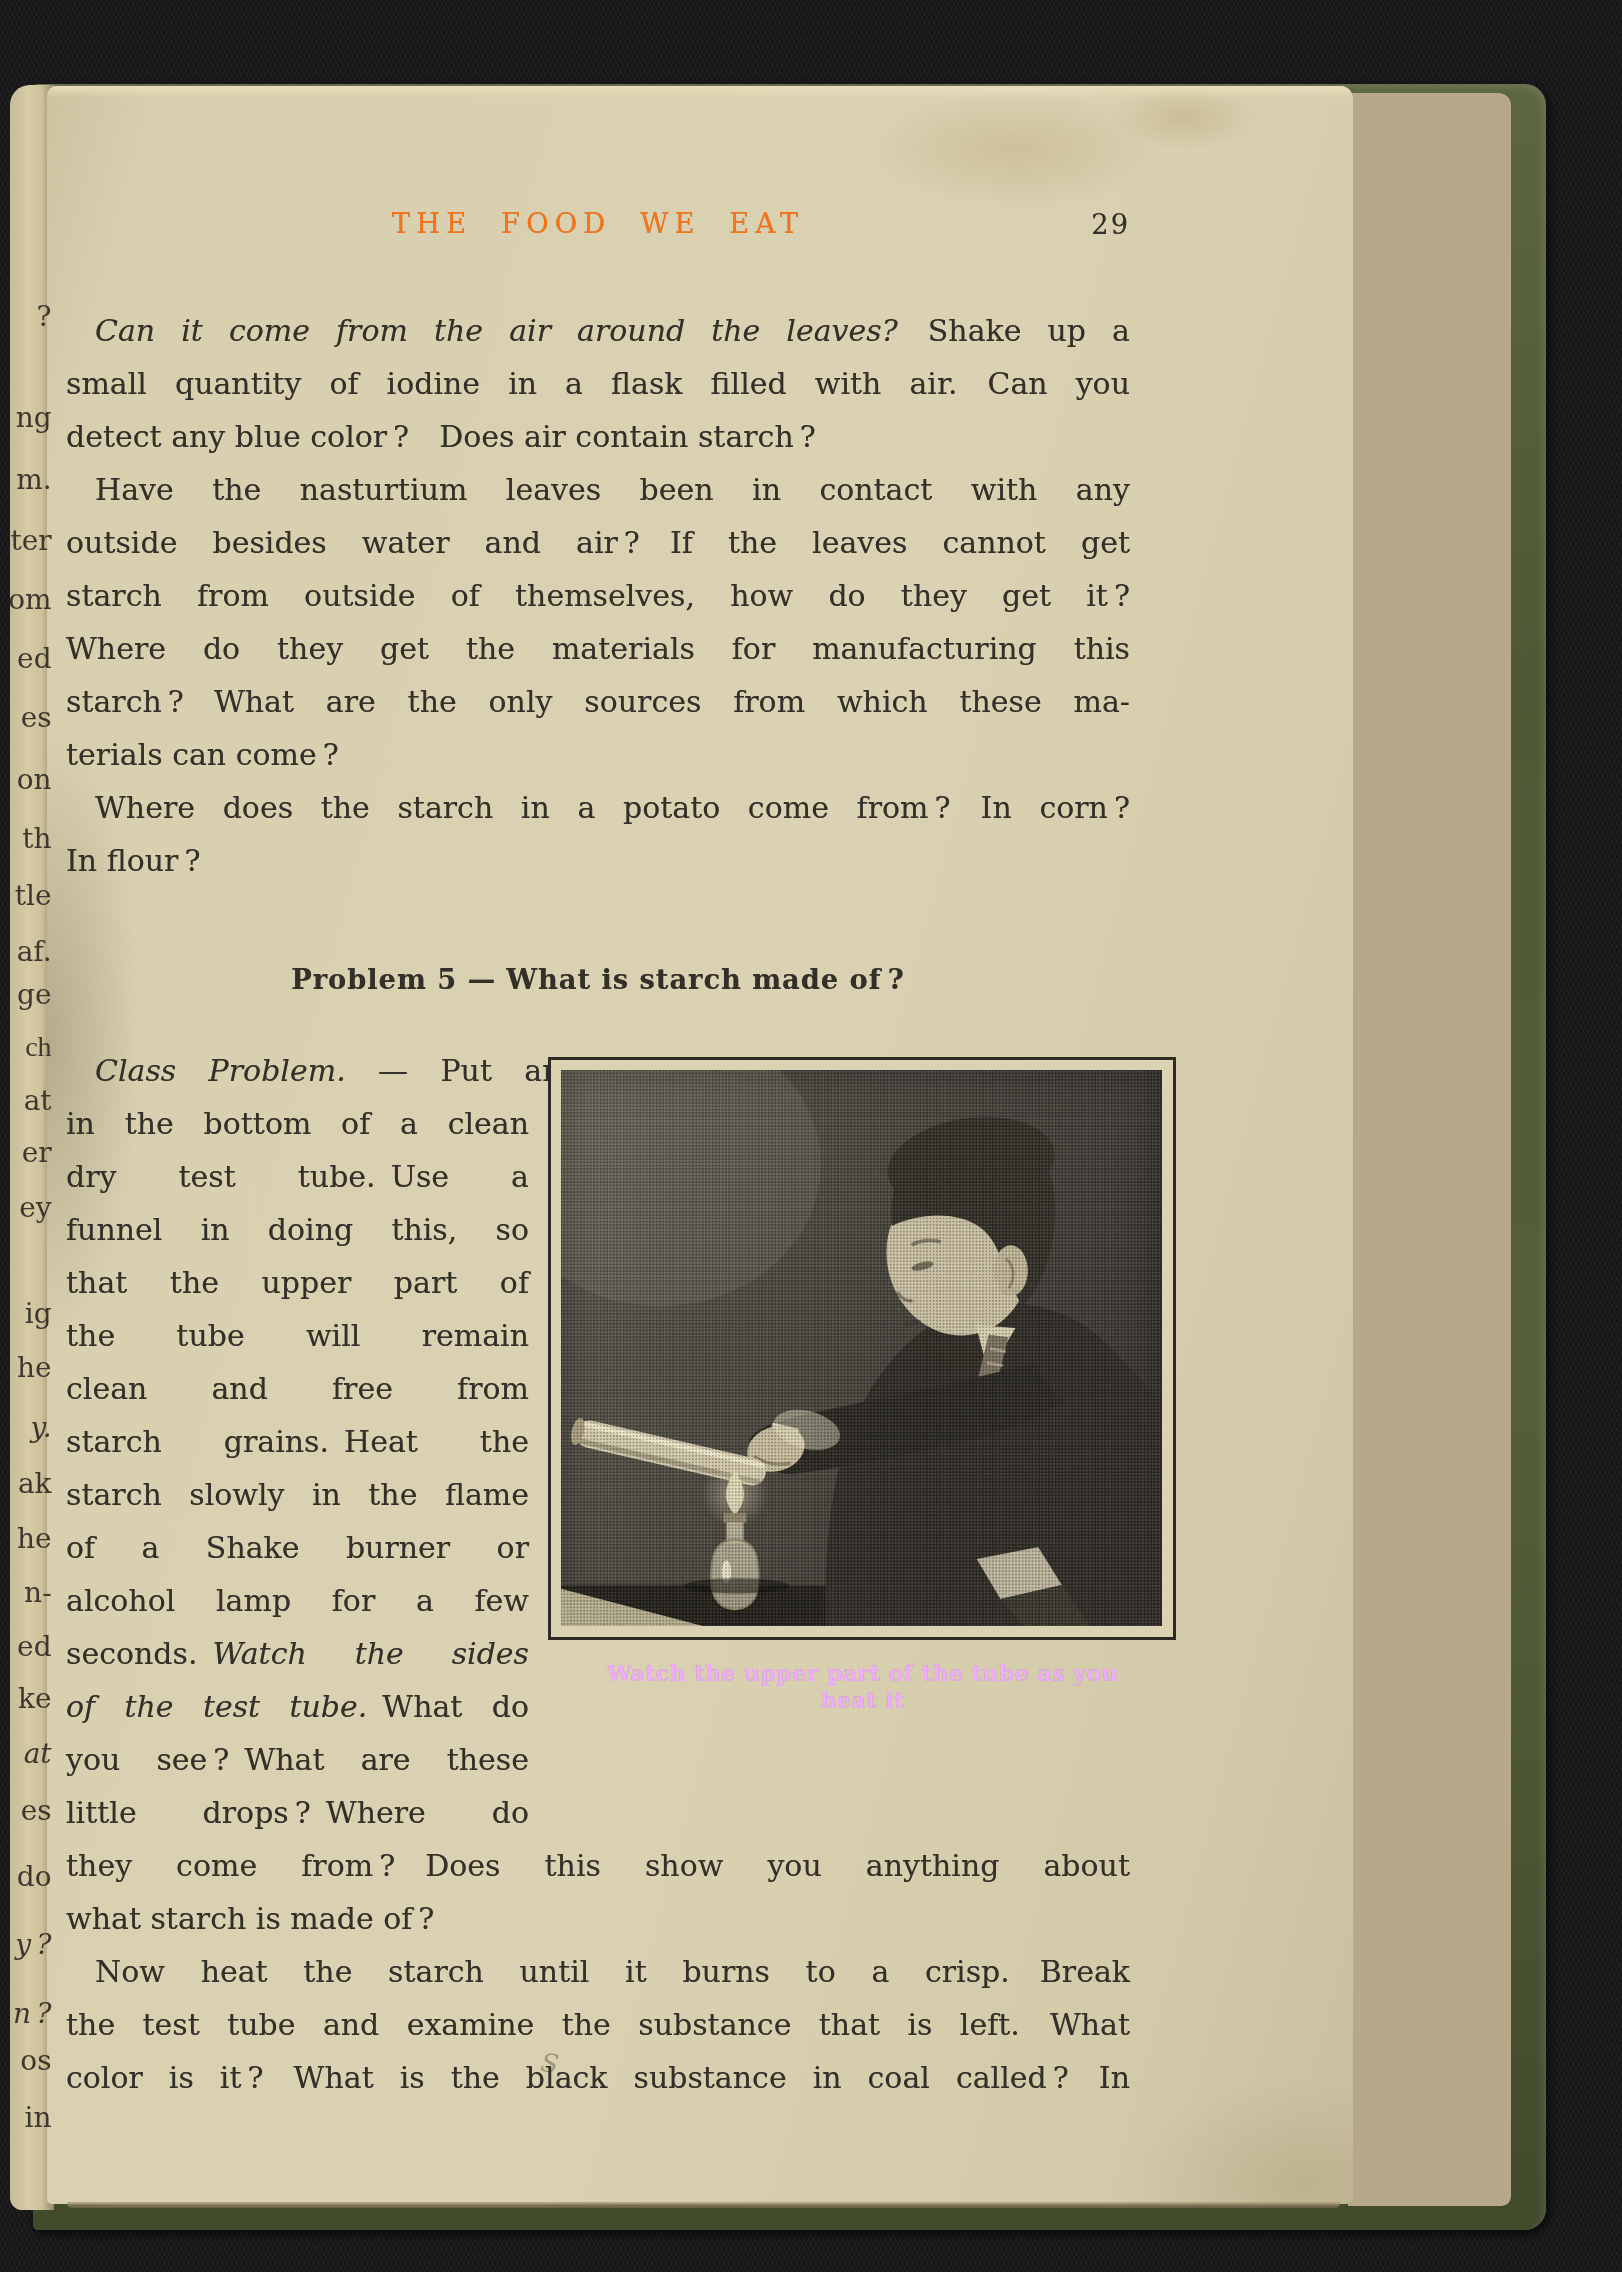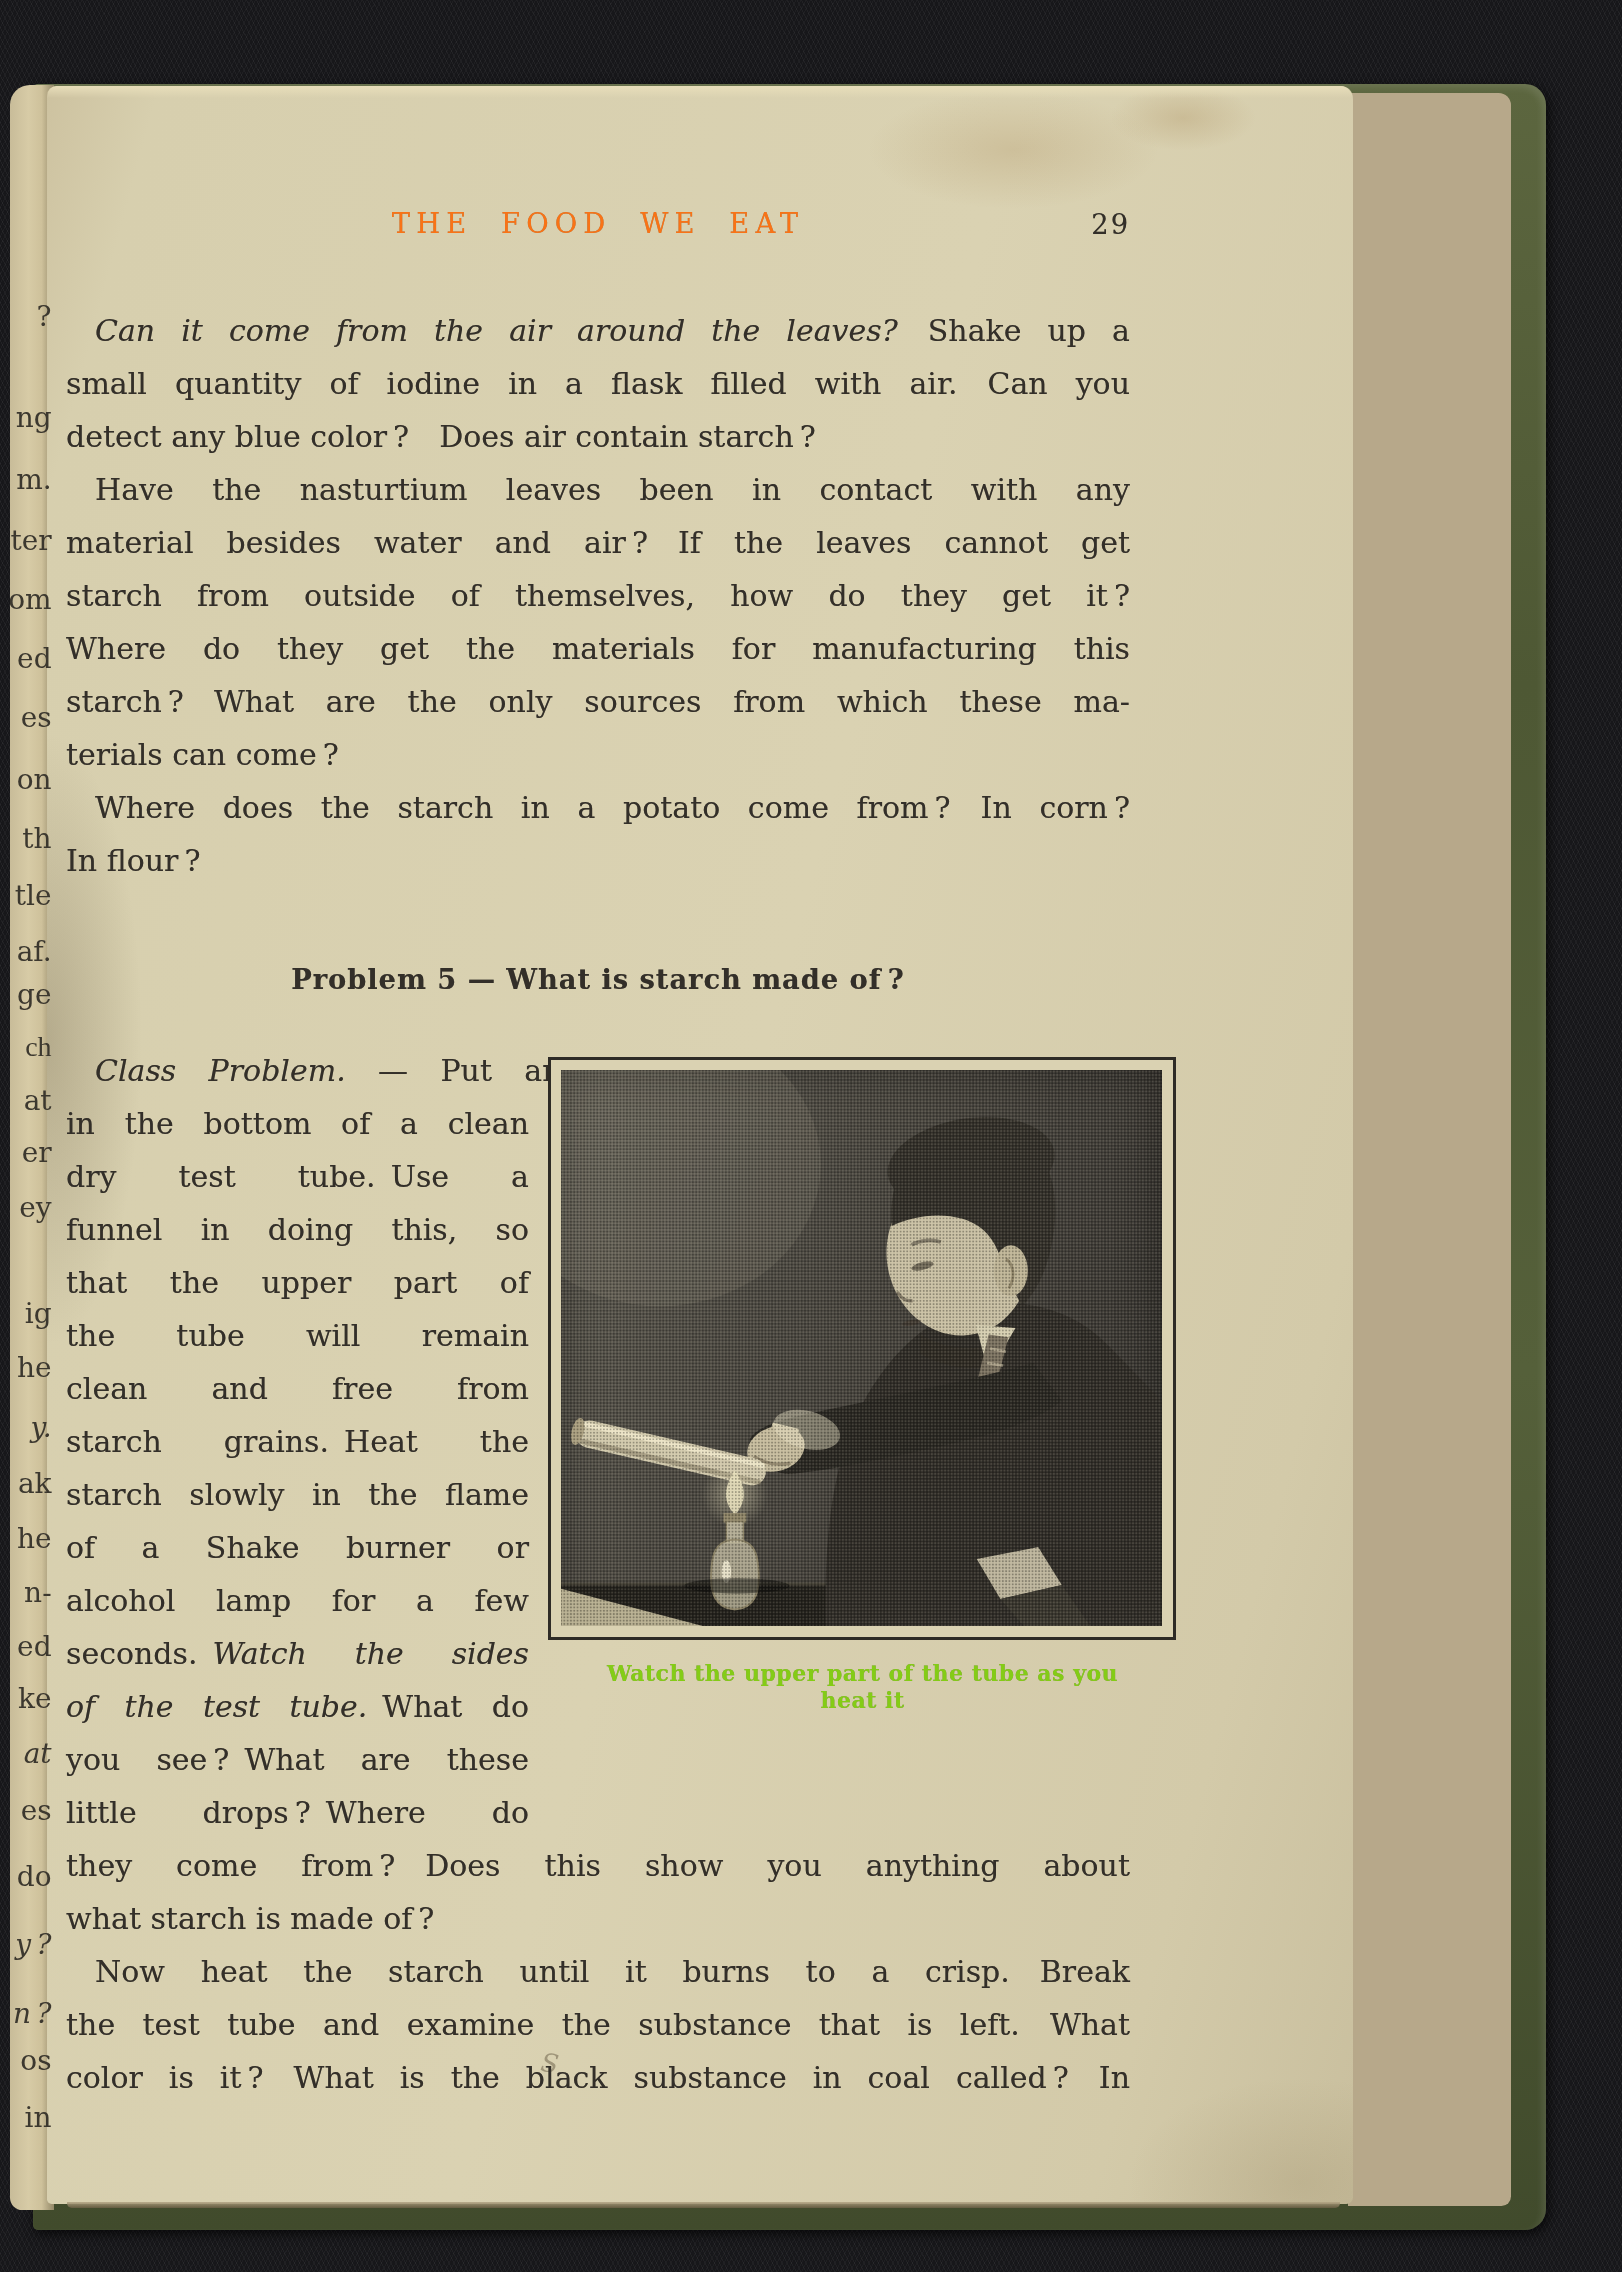--- a/index.html
+++ b/index.html
@@ -85,21 +85,21 @@
   .photo{width:601px;height:556px;position:relative;overflow:hidden;
     background:linear-gradient(115deg,#605d54 0%,#4d4a43 35%,#403d38 70%,#363430 100%);
     box-shadow:inset 0 0 43px rgba(0,0,0,0.38);}
   .photo svg{position:absolute;inset:0;}
   .photo .halftone{content:"";position:absolute;inset:0;
     background-image:
       radial-gradient(rgba(232,224,198,0.14) 0.7px, transparent 1px),
       radial-gradient(rgba(8,8,6,0.30) 0.7px, transparent 1px);
     background-size:3.3px 3.3px,3.3px 3.3px;background-position:0 0,1.7px 1.7px;}
   .caption{margin-top:20px;text-align:center;font-weight:bold;font-size:22px;line-height:27px;
-    color:#84cc16;letter-spacing:0.5px;}
+    color:#f0abfc;letter-spacing:0.5px;}
 </style>
 </head>
 <body>
 
 <div class="cover"></div>
 
 <div class="fore-edge"></div>
 
 <div class="gutter-page"></div>
 
@@ -145,21 +145,21 @@
   <div class="header-row">
     <div class="page-title">THE FOOD WE EAT</div>
     <div class="page-number">29</div>
   </div>
 
   <div id="text-lines">
       <div class="line indent"><i>Can it come from the air around the leaves?</i><span>  Shake up a</span></div>
       <div class="line"><span>small quantity of iodine in a flask filled with air.  Can you</span></div>
       <div class="line l"><span>detect any blue color ?  Does air contain starch ?</span></div>
       <div class="line indent"><span>Have the nasturtium leaves been in contact with any</span></div>
-      <div class="line"><span>material besides water and air ?  If the leaves cannot get</span></div>
+      <div class="line"><span>outside besides water and air ?  If the leaves cannot get</span></div>
       <div class="line"><span>starch from outside of themselves, how do they get it ?</span></div>
       <div class="line"><span>Where do they get the materials for manufacturing this</span></div>
       <div class="line"><span>starch ?  What are the only sources from which these ma-</span></div>
       <div class="line l"><span>terials can come ?</span></div>
       <div class="line indent"><span>Where does the starch in a potato come from ?  In corn ?</span></div>
       <div class="line l"><span>In flour ?</span></div>
       <div class="line heading"><span>Problem 5 — What is starch made of ?</span></div>
       <div class="line indent"><i>Class Problem.</i><span> — Put an inch of thoroughly dry starch</span></div>
       <div class="line narrow"><span>in the bottom of a clean</span></div>
       <div class="line narrow"><span>dry test tube. Use a</span></div>

